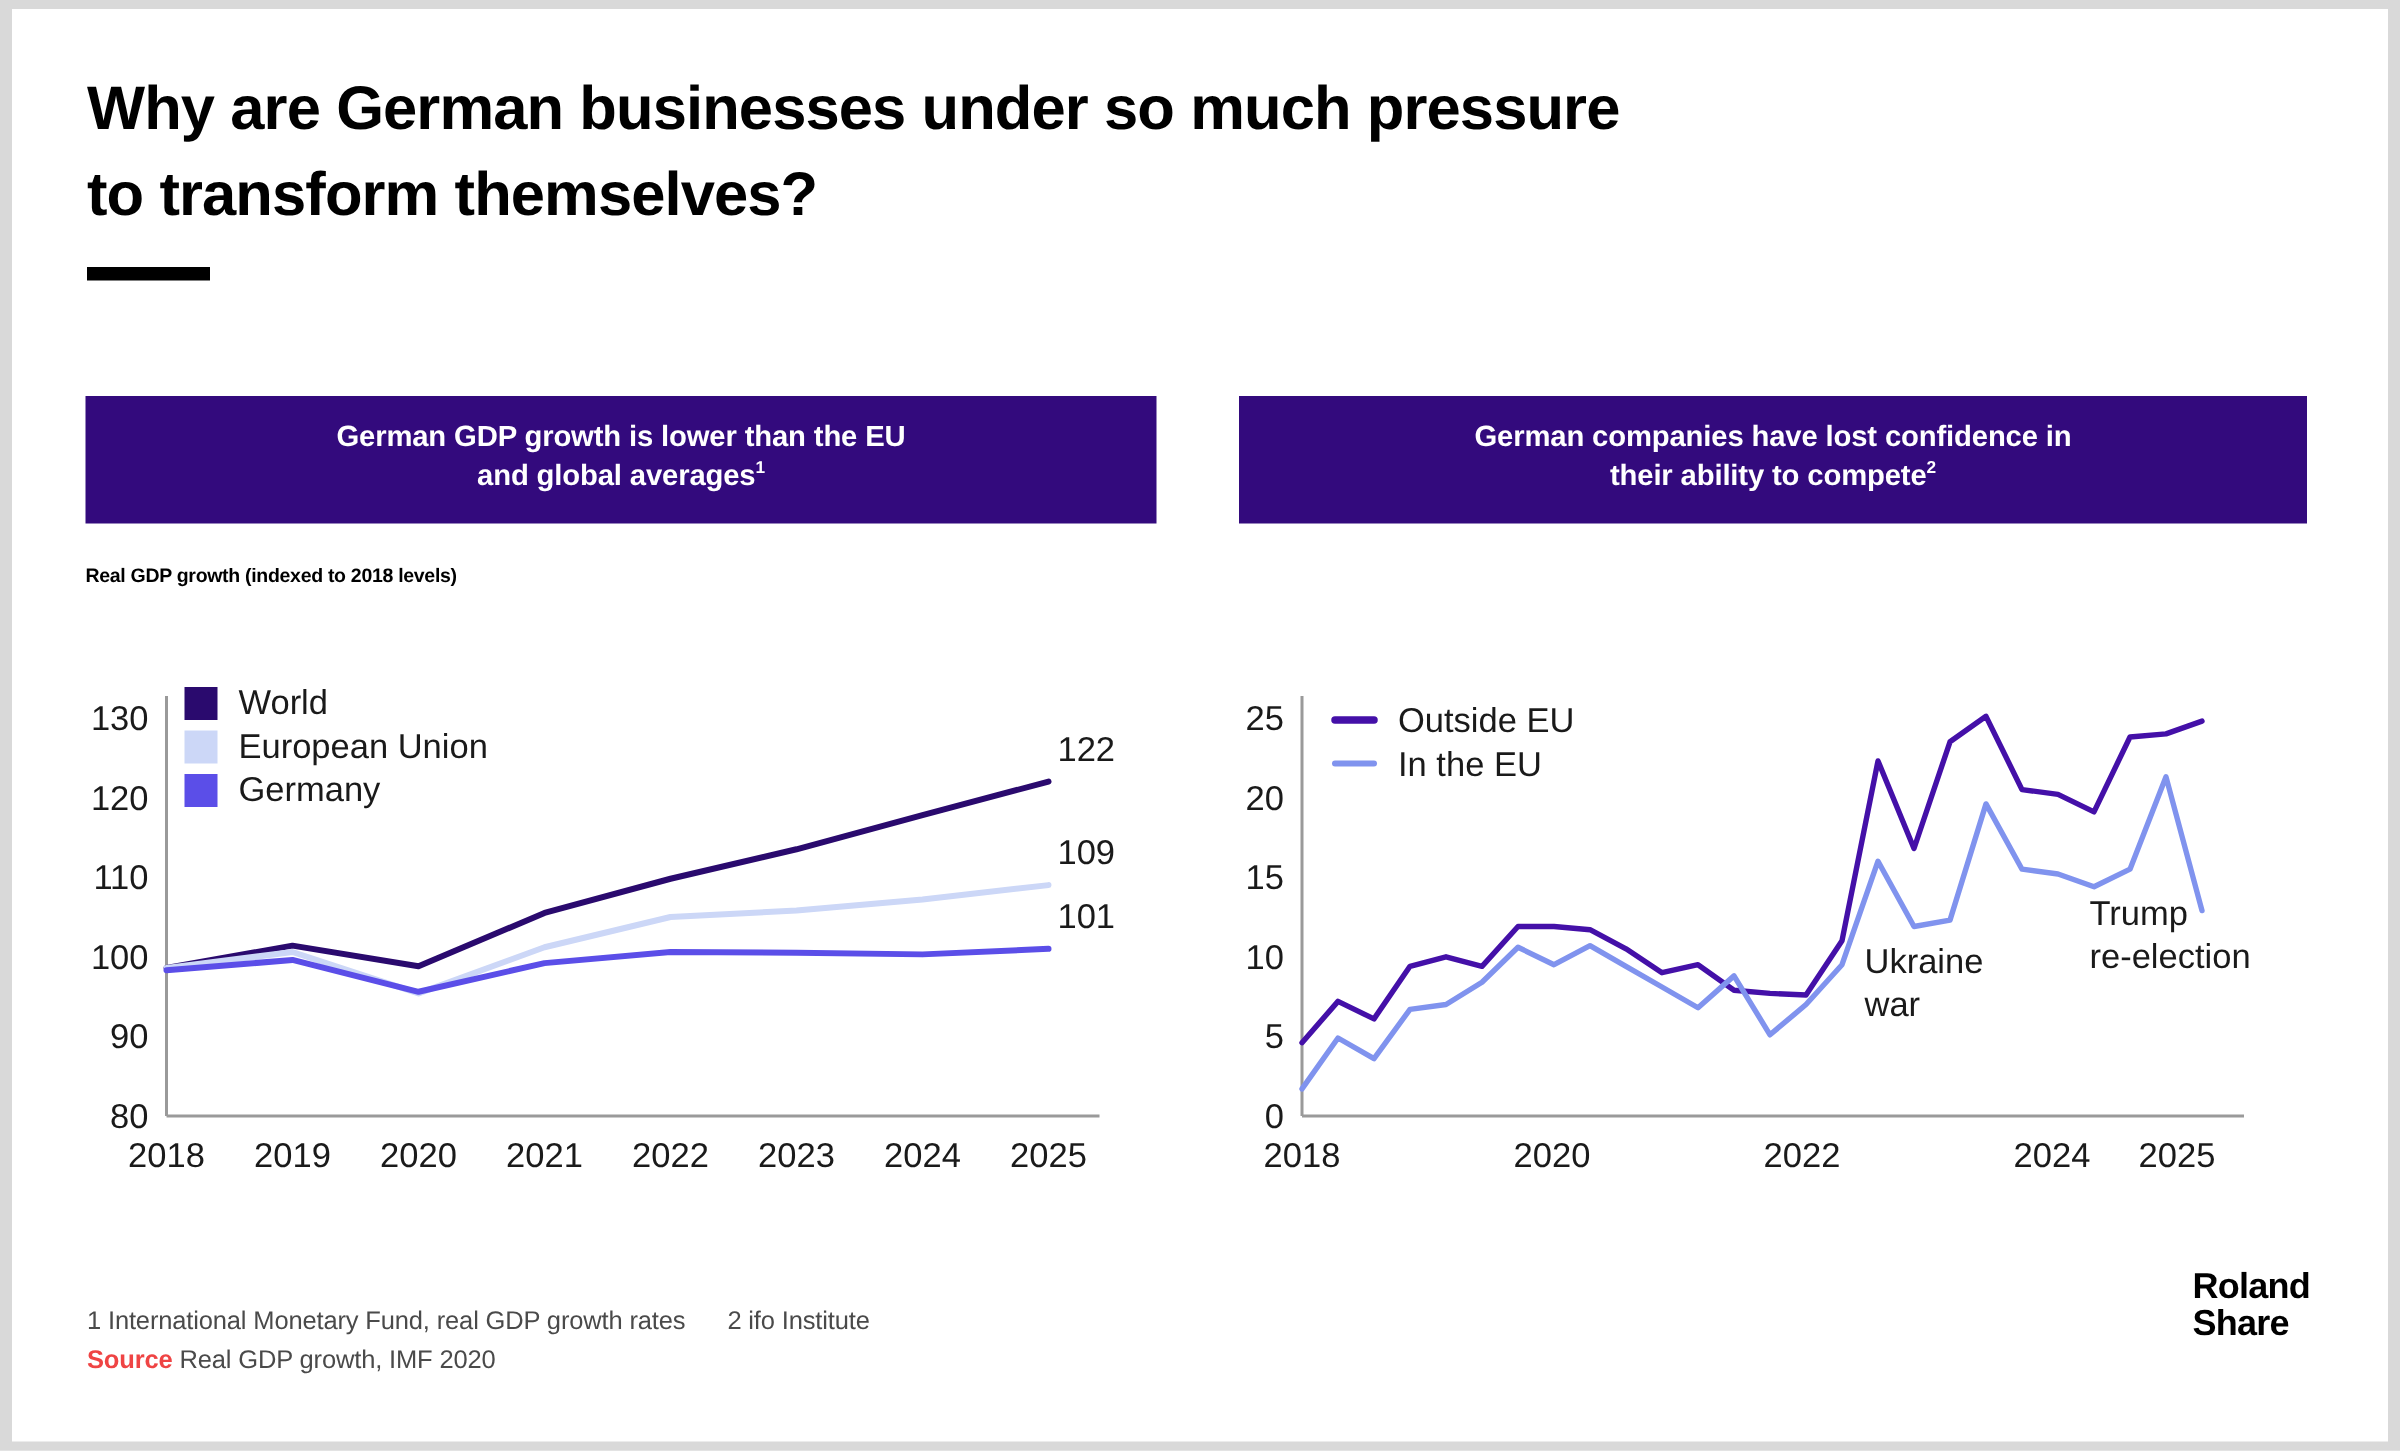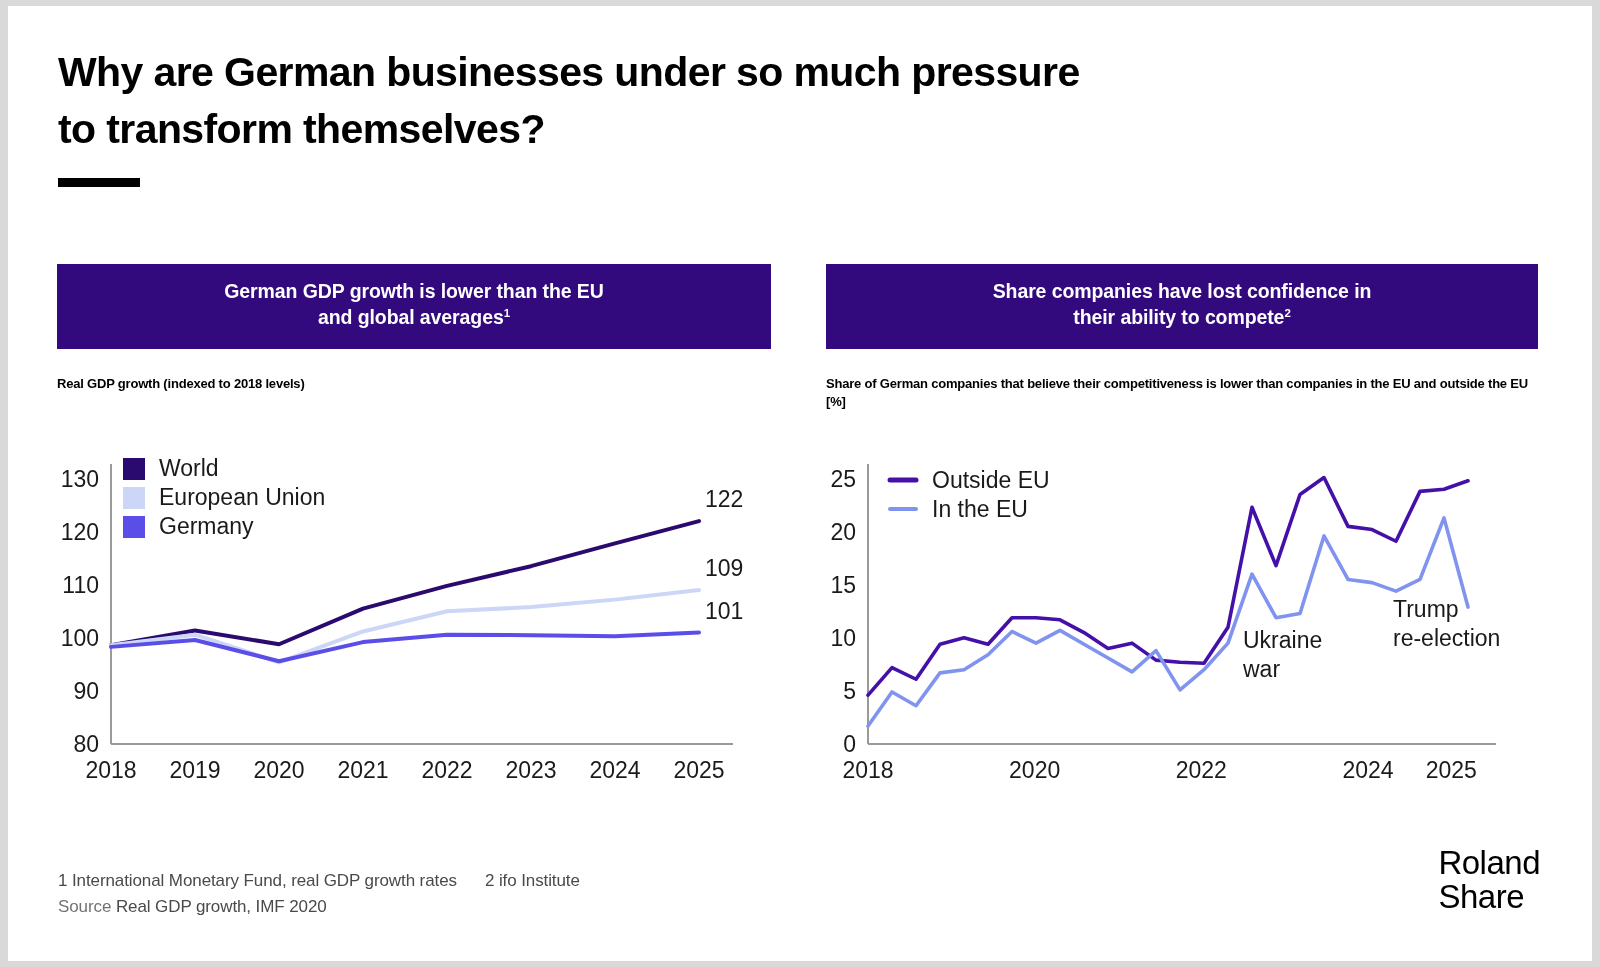--- a/index.html
+++ b/index.html
@@ -91,27 +91,27 @@
   
   .footnotes {
     position: absolute;
     left: 50px; top: 862px;
     font-size: 17px;
     color: #4a4a4a;
     line-height: 1.55;
     letter-spacing: -0.1px;
   }
   .footnotes .fn-row { display: flex; gap: 28px; }
-  .footnotes .src-label { font-weight: 400; color: #737373; }
+  .footnotes .src-label { font-weight: 700; color: #ef4444; }
 
   .logo {
     position: absolute;
     right: 52px; top: 840px;
-    font-size: 33px;
-    font-weight: 400;
+    font-size: 24px;
+    font-weight: 700;
     line-height: 1.04;
     color: #000000;
     text-align: left;
     letter-spacing: -0.5px;
   }
 </style>
 </head>
 <body>
 
 <div class="slide">
@@ -123,24 +123,23 @@
   <div class="panel panel-left">
     <div class="panel-header">
       <span>German GDP growth is lower than the EU</span><br>
       <span>and global averages</span><sup>1</sup>
     </div>
     <div class="panel-sub">Real GDP growth (indexed to 2018 levels)</div>
   </div>
 
   <div class="panel panel-right">
     <div class="panel-header">
-      <span>Share companies have lost confidence in</span><br>
+      <span>German companies have lost confidence in</span><br>
       <span>their ability to compete</span><sup>2</sup>
     </div>
-    <div class="panel-sub">Share of German companies that believe their competitiveness is lower than companies in the EU and outside the EU [%]</div>
   </div>
 
   <div class="chart-wrap chart-left">
     <svg id="svg-left" width="700" height="350" viewBox="0 0 700 350">
         <line x1="58" y1="18" x2="58" y2="298" stroke="#9a9a9a" stroke-width="2"></line>
         <line x1="58" y1="298" x2="680" y2="298" stroke="#9a9a9a" stroke-width="2"></line>
         <text x="46" y="306" text-anchor="end" class="tick-text">80</text>
         <text x="46" y="252.9230769230769" text-anchor="end" class="tick-text">90</text>
         <text x="46" y="199.84615384615384" text-anchor="end" class="tick-text">100</text>
         <text x="46" y="146.76923076923077" text-anchor="end" class="tick-text">110</text>

